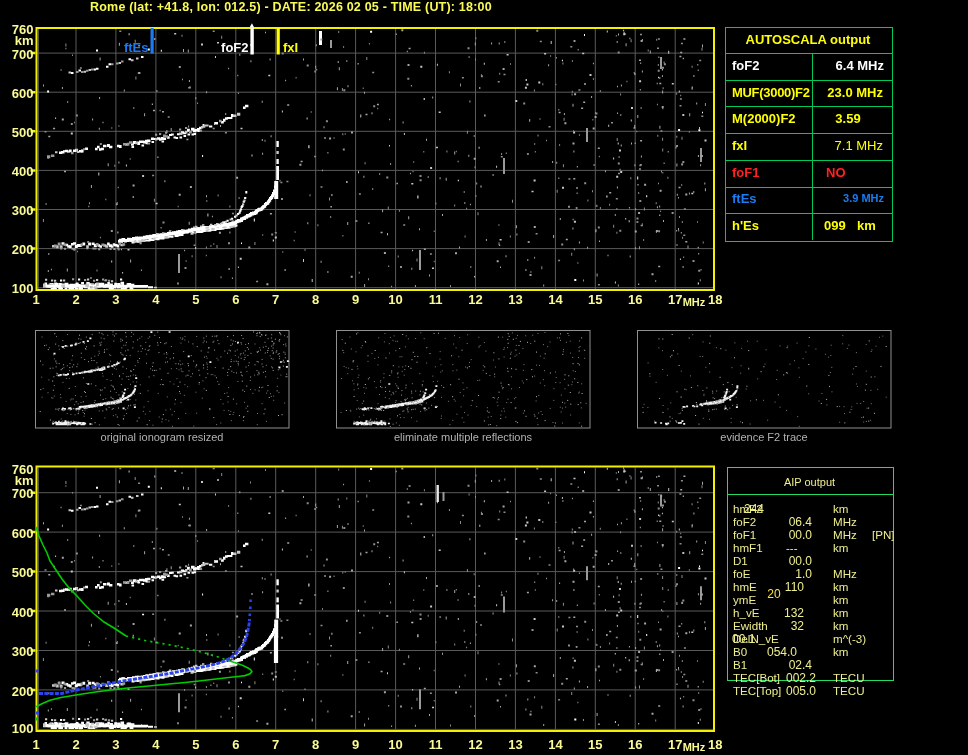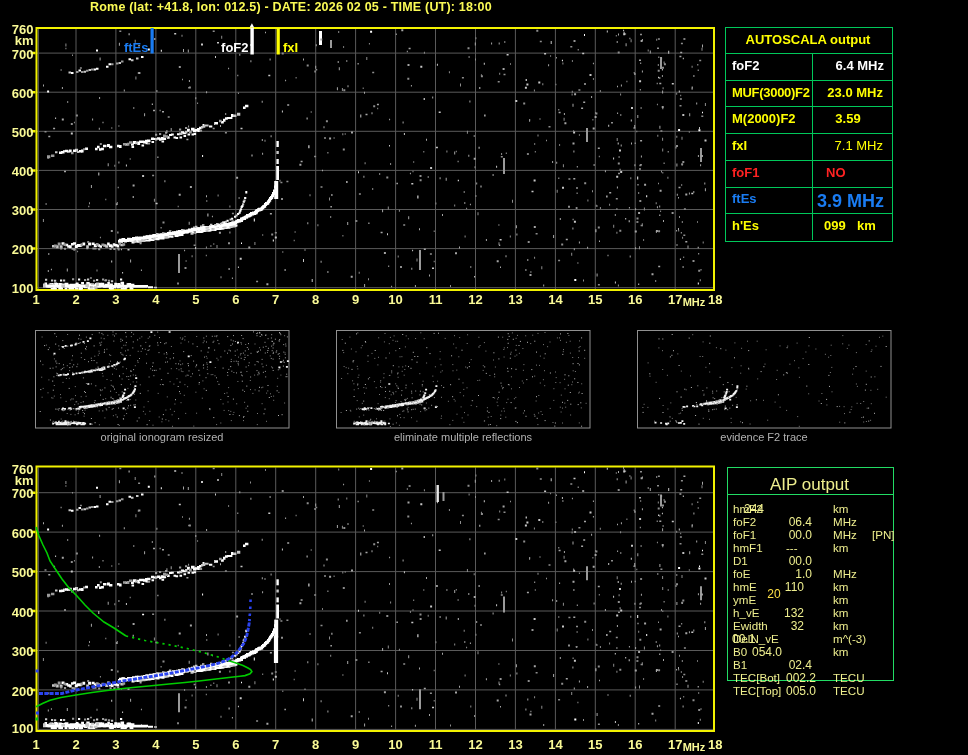--- a/index.html
+++ b/index.html
@@ -191,27 +191,27 @@
 <div style="position:absolute;left:784px;top:59px;width:100px;text-align:right;color:#ffffff;font-weight:bold;font-size:13px;white-space:nowrap">6.4 MHz</div>
 <div style="position:absolute;left:732px;top:86px;color:#ffff00;font-weight:bold;font-size:13px;white-space:nowrap;letter-spacing:-0.3px">MUF(3000)F2</div>
 <div style="position:absolute;left:783px;top:86px;width:100px;text-align:right;color:#ffff00;font-weight:bold;font-size:13px;white-space:nowrap">23.0 MHz</div>
 <div style="position:absolute;left:732px;top:112px;color:#ffff00;font-weight:bold;font-size:13px;white-space:nowrap">M(2000)F2</div>
 <div style="position:absolute;left:798px;top:112px;width:100px;text-align:center;color:#ffff00;font-weight:bold;font-size:13px;white-space:nowrap">3.59</div>
 <div style="position:absolute;left:732px;top:139px;color:#ffff00;font-weight:bold;font-size:13px;white-space:nowrap">fxI</div>
 <div style="position:absolute;left:783px;top:139px;width:100px;text-align:right;color:#ffff00;font-weight:normal;font-size:13px;white-space:nowrap">7.1 MHz</div>
 <div style="position:absolute;left:732px;top:166px;color:#ff2222;font-weight:bold;font-size:13px;white-space:nowrap">foF1</div>
 <div style="position:absolute;left:826px;top:166px;color:#ff2222;font-weight:bold;font-size:13px;white-space:nowrap">NO</div>
 <div style="position:absolute;left:732px;top:192px;color:#1a7cf2;font-weight:bold;font-size:13px;white-space:nowrap">ftEs</div>
-<div style="position:absolute;left:784px;top:192px;width:100px;text-align:right;color:#1a7cf2;font-weight:bold;font-size:18px;white-space:nowrap">3.9 MHz</div>
+<div style="position:absolute;left:784px;top:192px;width:100px;text-align:right;color:#1a7cf2;font-weight:bold;font-size:11px;white-space:nowrap">3.9 MHz</div>
 <div style="position:absolute;left:732px;top:219px;color:#ffff00;font-weight:bold;font-size:13px;white-space:nowrap">h'Es</div>
 <div style="position:absolute;left:824px;top:219px;color:#ffff00;font-weight:bold;font-size:13px;white-space:nowrap">099</div>
 <div style="position:absolute;left:857px;top:219px;color:#ffff00;font-weight:bold;font-size:13px;white-space:nowrap">km</div>
 <div style="position:absolute;left:727px;top:467px;width:165px;height:212px;border:1px solid #22dc64"></div>
 <div style="position:absolute;left:727px;top:494px;width:167px;height:1px;background:#22dc64"></div>
-<div style="position:absolute;left:727px;top:476px;width:165px;text-align:center;color:#eeee8e;font-size:17px">AIP output</div>
+<div style="position:absolute;left:727px;top:476px;width:165px;text-align:center;color:#eeee8e;font-size:11px">AIP output</div>
 <div style="position:absolute;left:733px;top:503px;color:#eeee8e;font-size:11.6px;white-space:nowrap">hmF2</div>
 <div style="position:absolute;left:744px;top:503px;width:60px;text-align:left;color:#eeee8e;font-size:12px;white-space:nowrap">244</div>
 <div style="position:absolute;left:833px;top:503px;color:#eeee8e;font-size:11.6px;white-space:nowrap">km</div>
 <div style="position:absolute;left:733px;top:516px;color:#eeee8e;font-size:11.6px;white-space:nowrap">foF2</div>
 <div style="position:absolute;left:752px;top:516px;width:60px;text-align:right;color:#eeee8e;font-size:12px;white-space:nowrap">06.4</div>
 <div style="position:absolute;left:833px;top:516px;color:#eeee8e;font-size:11.6px;white-space:nowrap">MHz</div>
 <div style="position:absolute;left:733px;top:529px;color:#eeee8e;font-size:11.6px;white-space:nowrap">foF1</div>
 <div style="position:absolute;left:752px;top:529px;width:60px;text-align:right;color:#eeee8e;font-size:12px;white-space:nowrap">00.0</div>
 <div style="position:absolute;left:833px;top:529px;color:#eeee8e;font-size:11.6px;white-space:nowrap">MHz</div>
 <div style="position:absolute;left:872px;top:529px;color:#eeee8e;font-size:11.6px;white-space:nowrap">[PN]</div>
@@ -232,21 +232,21 @@
 <div style="position:absolute;left:733px;top:607px;color:#eeee8e;font-size:11.6px;white-space:nowrap">h_vE</div>
 <div style="position:absolute;left:744px;top:607px;width:60px;text-align:right;color:#eeee8e;font-size:12px;white-space:nowrap">132</div>
 <div style="position:absolute;left:833px;top:607px;color:#eeee8e;font-size:11.6px;white-space:nowrap">km</div>
 <div style="position:absolute;left:733px;top:620px;color:#eeee8e;font-size:11.6px;white-space:nowrap">Ewidth</div>
 <div style="position:absolute;left:744px;top:620px;width:60px;text-align:right;color:#eeee8e;font-size:12px;white-space:nowrap">32</div>
 <div style="position:absolute;left:833px;top:620px;color:#eeee8e;font-size:11.6px;white-space:nowrap">km</div>
 <div style="position:absolute;left:733px;top:633px;color:#eeee8e;font-size:11.6px;white-space:nowrap">DelN_vE</div>
 <div style="position:absolute;left:732px;top:633px;width:60px;text-align:left;color:#eeee8e;font-size:12px;white-space:nowrap">00.1</div>
 <div style="position:absolute;left:833px;top:633px;color:#eeee8e;font-size:11.6px;white-space:nowrap">m^(-3)</div>
 <div style="position:absolute;left:733px;top:646px;color:#eeee8e;font-size:11.6px;white-space:nowrap">B0</div>
-<div style="position:absolute;left:752px;top:646px;width:60px;text-align:left;color:#eeee8e;font-size:12px;white-space:nowrap">054.0</div>
+<div style="position:absolute;left:752px;top:646px;width:60px;text-align:center;color:#eeee8e;font-size:12px;white-space:nowrap">054.0</div>
 <div style="position:absolute;left:833px;top:646px;color:#eeee8e;font-size:11.6px;white-space:nowrap">km</div>
 <div style="position:absolute;left:733px;top:659px;color:#eeee8e;font-size:11.6px;white-space:nowrap">B1</div>
 <div style="position:absolute;left:752px;top:659px;width:60px;text-align:right;color:#eeee8e;font-size:12px;white-space:nowrap">02.4</div>
 <div style="position:absolute;left:733px;top:672px;color:#eeee8e;font-size:11.6px;white-space:nowrap">TEC[Bot]</div>
 <div style="position:absolute;left:756px;top:672px;width:60px;text-align:right;color:#eeee8e;font-size:12px;white-space:nowrap">002.2</div>
 <div style="position:absolute;left:833px;top:672px;color:#eeee8e;font-size:11.6px;white-space:nowrap">TECU</div>
 <div style="position:absolute;left:733px;top:685px;color:#eeee8e;font-size:11.6px;white-space:nowrap">TEC[Top]</div>
 <div style="position:absolute;left:756px;top:685px;width:60px;text-align:right;color:#eeee8e;font-size:12px;white-space:nowrap">005.0</div>
 <div style="position:absolute;left:833px;top:685px;color:#eeee8e;font-size:11.6px;white-space:nowrap">TECU</div>
 

